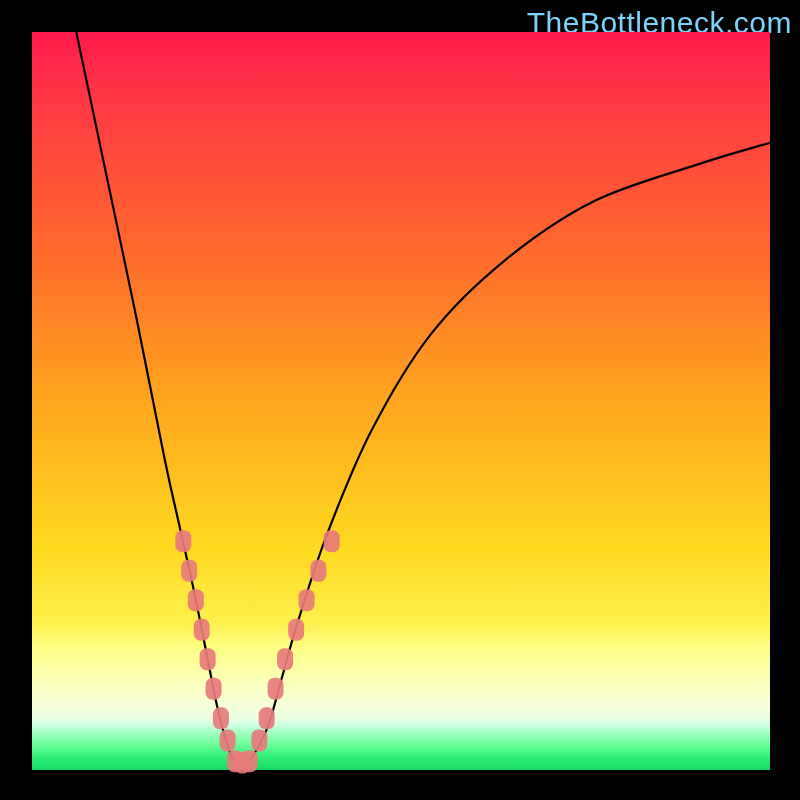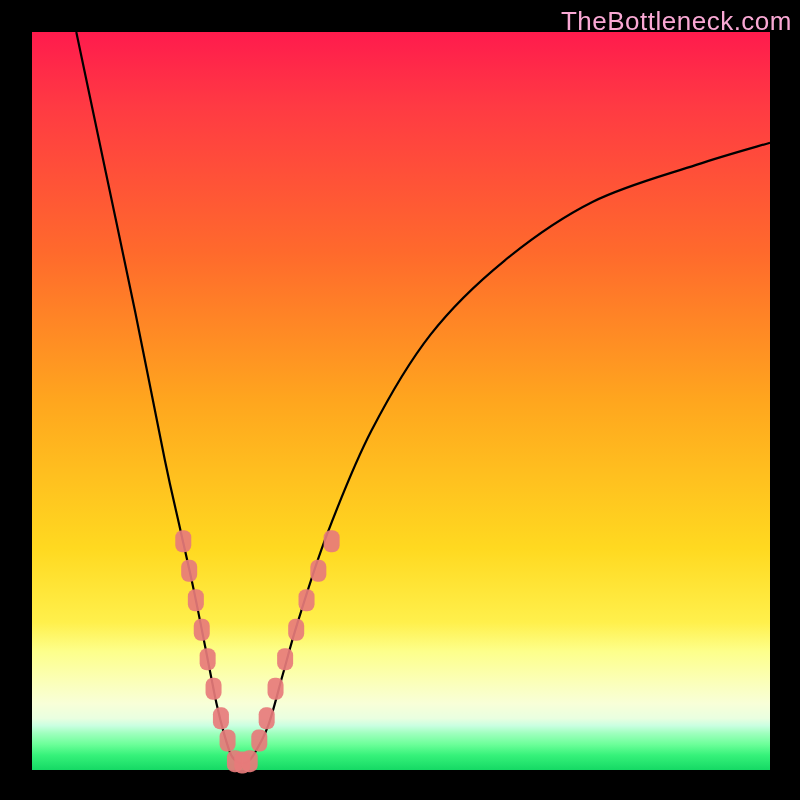--- a/index.html
+++ b/index.html
@@ -42,22 +42,22 @@
       #a0ffbf 95%,
       #6dff9a 96.5%,
       #36f27a 98%,
       #15d964 100%
     );
   }
   .watermark {
     position: absolute;
     top: 6px;
     right: 8px;
-    color: #f9a8d4;
-    font-size: 26px;
+    color: #7dd3fc;
+    font-size: 30px;
     letter-spacing: 0.5px;
     user-select: none;
   }
   svg.curve {
     position: absolute;
     left: 0;
     top: 0;
     width: 738px;
     height: 738px;
     overflow: visible;

